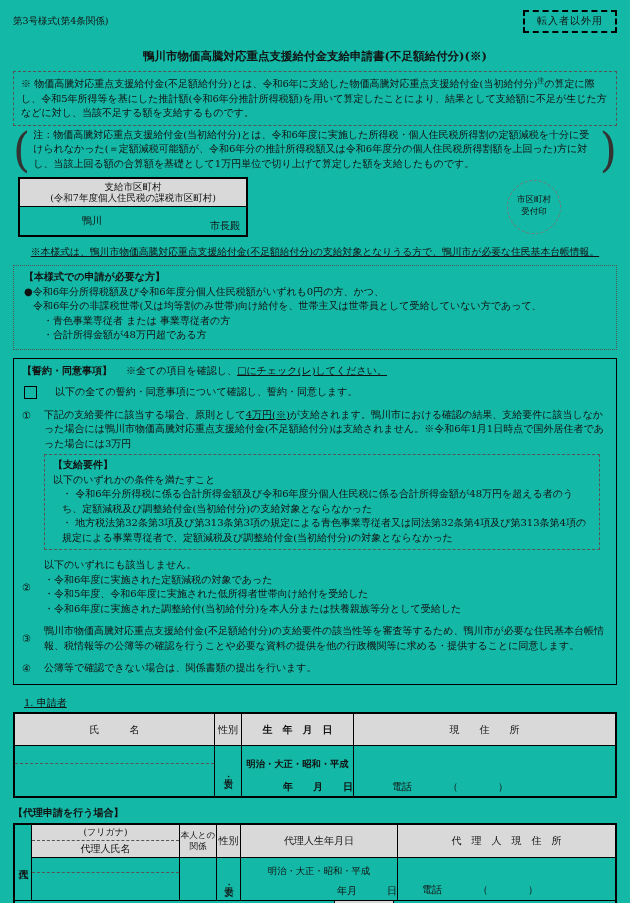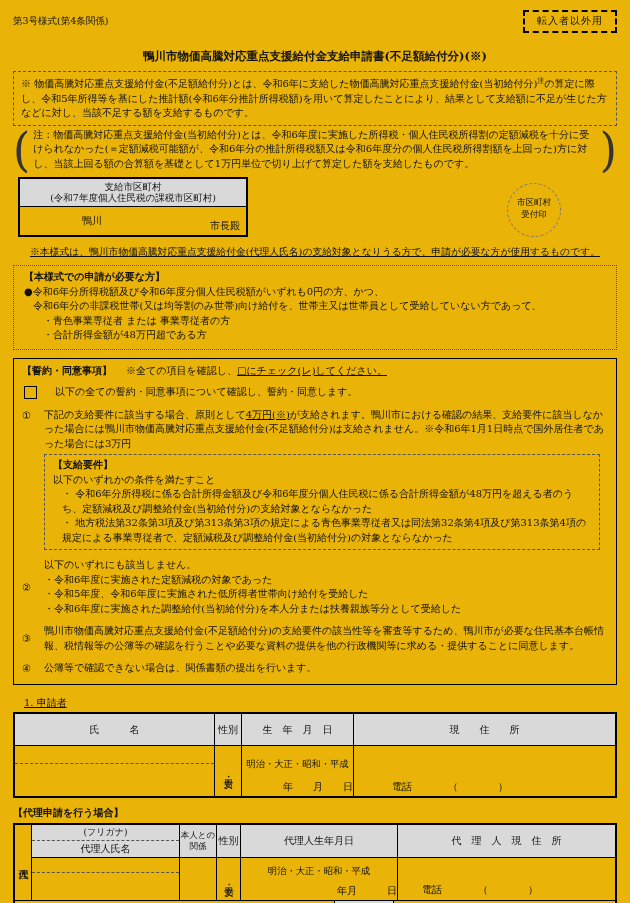--- a/index.html
+++ b/index.html
@@ -1,40 +1,40 @@
 <!DOCTYPE html>
 <html><head>
 <meta charset="utf-8">
 <style>
   * { margin:0; padding:0; box-sizing:border-box; }
   html,body { background:#e9e9e9; }
   .page {
     position:relative; width:630px; height:903px; margin:0 auto;
-    background:#eab308; color:#111;
+    background:#14b8a6; color:#111;
     font-family:"DejaVu Serif","Liberation Serif",serif;
     font-size:10px; line-height:1.45;
     padding:10px 13px 0 13px; overflow:hidden;
   }
   
   .topbar { display:flex; justify-content:space-between; align-items:flex-start; height:26px; }
   .form-no { font-size:9.5px; padding-top:4px; }
   .badge { border:2px dashed #000; padding:2px 12px; font-size:10px; letter-spacing:1px; }
   .title { text-align:center; font-size:11.5px; font-weight:600; margin-top:12px; }
 
   
   .def-box { border:1px dashed #555; padding:4px 7px; margin-top:6px; }
   sup { font-size:7px; }
 
   
   .paren-block { display:flex; align-items:center; margin-top:2px; }
   .bigparen { font-size:44px; font-weight:100; line-height:1; transform:scaleY(1.08); color:#333; flex:0 0 auto; }
   .paren-block .txt { flex:1; padding:0 3px; }
 
   
-  .muni-row { display:flex; justify-content:space-between; align-items:flex-end; margin-top:5px; }
+  .muni-row { display:flex; justify-content:space-between; align-items:center; margin-top:5px; }
   .muni-box { width:230px; margin-left:5px; border:2px solid #000; }
   .muni-head { background:#d9d9d9; text-align:center; font-size:9.5px; line-height:1.25; padding:2px 0; border-bottom:1px solid #000; }
   .muni-body { display:flex; height:28px; padding:2px 6px 2px 62px; }
   .muni-city { align-self:center; }
   .muni-mayor { margin-left:auto; align-self:flex-end; }
   .stamp { width:54px; height:54px; border:1px dashed #777; border-radius:50%;
            display:flex; flex-direction:column; justify-content:center; align-items:center;
            font-size:8.5px; line-height:1.4; margin-right:56px;font-family:Liberation Mono, monospace; }
 
   .usage-note { margin-top:8px; text-align:center; font-size:9.8px; text-decoration:underline; }
@@ -69,21 +69,21 @@
   .cell { border-right:1px solid #000; }
   .cell:last-child { border-right:none; }
 
   
   .app-table { border:2px solid #000; margin-top:2px; }
   .row { display:flex; }
   .row.head { height:32px; border-bottom:1px solid #000; }
   .row.body { height:50px; }
   .c-name { width:200px; }
   .c-sex  { width:27px; display:flex; }
-  .c-birth{ width:112px; display:flex; flex-direction:column; }
+  .c-birth{ width:112px; display:flex; flex-direction:column;font-weight:bold; }
   .c-addr { flex:1; display:flex; flex-direction:column; }
   .head .cell { background:#d9d9d9; display:flex; align-items:center; justify-content:center; text-align:center; }
   .head .c-name { flex-direction:column; align-items:stretch; padding:0; }
   .split-top { flex:1; display:flex; align-items:center; justify-content:center; border-bottom:1px dashed #555; font-size:9px; }
   .split-bottom { flex:1; display:flex; align-items:center; justify-content:center; }
   .body .c-name { display:flex; flex-direction:column; }
   .furigana-area { height:18px; border-bottom:1px dashed #555; }
   .vtext { writing-mode:vertical-rl; text-orientation:upright; margin:auto; line-height:1; letter-spacing:0; }
   .era { text-align:center; margin-top:11px; font-size:9.3px; white-space:nowrap; }
   .bfields { margin-top:auto; margin-bottom:2px; text-align:right; white-space:pre; }
@@ -146,21 +146,21 @@
         <span class="muni-city">鴨川</span>
         <span class="muni-mayor">市長殿</span>
       </div>
     </div>
     <div class="stamp">
       <div>市区町村</div>
       <div>受付印</div>
     </div>
   </div>
 
-  <div class="usage-note">※本様式は、鴨川市物価高騰対応重点支援給付金(代理人氏名)の支給対象となりうる方で、申請が必要な方が使用するものです。</div>
+  <div class="usage-note">※本様式は、鴨川市物価高騰対応重点支援給付金(不足額給付分)の支給対象となりうる方で、鴨川市が必要な住民基本台帳情報。</div>
 
   <div class="elig-box">
     <div class="elig-title">【本様式での申請が必要な方】</div>
     <div>●令和6年分所得税額及び令和6年度分個人住民税額がいずれも0円の方、かつ、</div>
     <div class="ind1">令和6年分の非課税世帯(又は均等割のみ世帯)向け給付を、世帯主又は世帯員として受給していない方であって、</div>
     <div class="ind2">・青色事業専従者 または 事業専従者の方</div>
     <div class="ind2">・合計所得金額が48万円超である方</div>
   </div>
 
   <div class="pledge">

